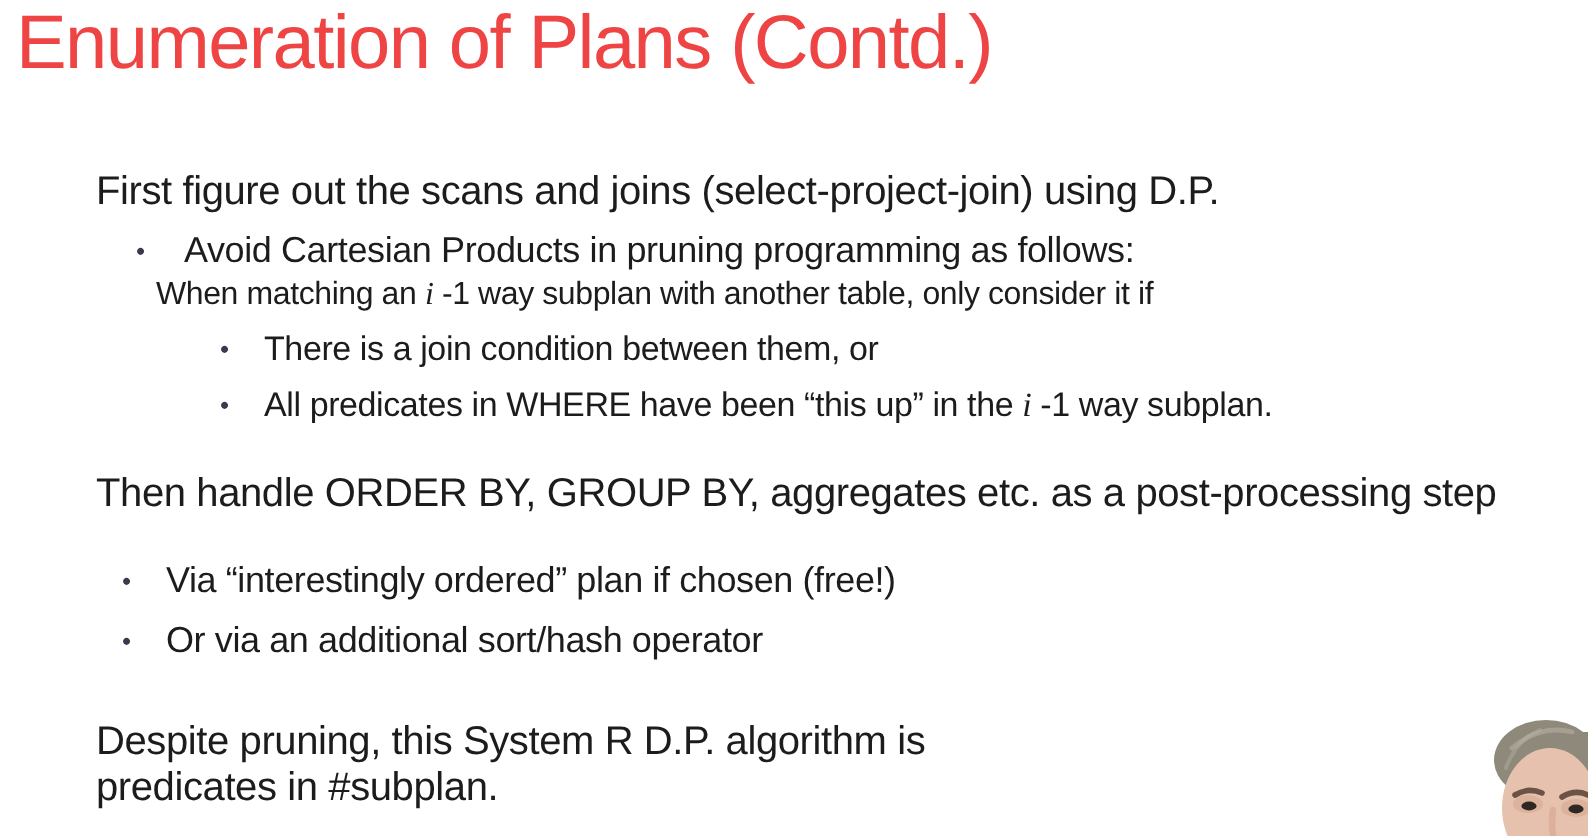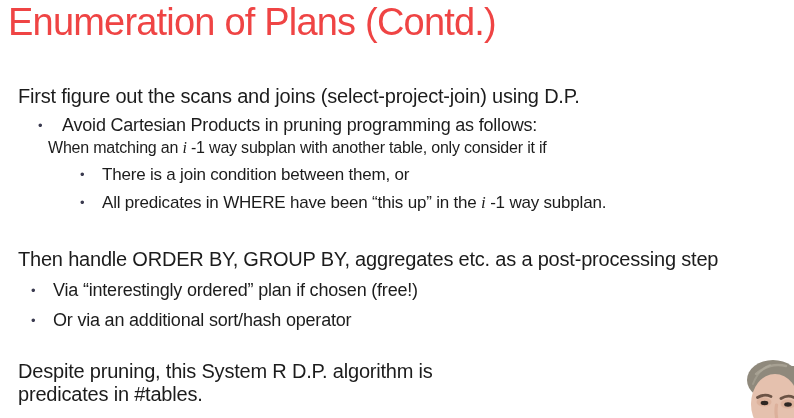--- a/index.html
+++ b/index.html
@@ -21,20 +21,21 @@
     font-weight: 400;
     letter-spacing: -0.8px;
     color: #ef4444;
     line-height: 1.12;
     white-space: nowrap;
   }
   .line {
     position: absolute;
     white-space: nowrap;
     line-height: 1.15;
+    margin-left: 30px;
   }
   .bullet { display: flex; align-items: baseline; }
   .dot {
     color: #3a3a4f;
     font-size: 13px;
     flex: 0 0 auto;
     transform: translateY(-1px);
   }
   
   .t-para   { left: 18px; font-size: 20px; letter-spacing: -0.2px; }
@@ -44,21 +45,21 @@
   .t-b2     { left: 80px; font-size: 17px; letter-spacing: -0.2px; }
   .t-b2 .dot { width: 22px; }
   .t-bmid   { left: 31px; font-size: 18px; letter-spacing: -0.2px; }
   .t-bmid .dot { width: 22px; }
 
   .y-intro   { top: 85px; }
   .y-avoid   { top: 115px; }
   .y-when    { top: 139px; }
   .y-joincnd { top: 165px; }
   .y-preds   { top: 193px; }
-  .y-then    { top: 248px; }
+  .y-then    { top: 236px; }
   .y-via     { top: 280px; }
   .y-orvia   { top: 310px; }
   .y-despite { top: 360px; }
   .y-expon   { top: 383px; }
 
   .b { font-weight: 400; }
   .it { font-style: italic; font-family: "Liberation Serif", serif; }
 
   .webcam {
     position: absolute;
@@ -103,21 +104,21 @@
     <span><span>Via “interestingly ordered” plan if chosen (free!)</span></span>
   </div>
 
   <div class="line bullet t-bmid y-orvia">
     <span class="dot">•</span>
     <span><span>Or via an additional sort/hash operator</span></span>
   </div>
 
   <div class="line t-para y-despite"><span>Despite pruning, this System R D.P. algorithm is</span></div>
 
-  <div class="line t-para y-expon"><span class="b">predicates</span><span> in #tables.</span></div>
+  <div class="line t-para y-expon"><span class="b">predicates</span><span> in #subplan.</span></div>
 
   <div class="webcam">
     <svg width="66" height="66" viewBox="0 0 66 66">
 
       <ellipse cx="45" cy="28" rx="26" ry="20" fill="#8f897c"></ellipse>
       <rect x="56" y="14" width="10" height="26" fill="#8f897c"></rect>
       <path d="M 28 22 Q 42 10 58 14" fill="none" stroke-width="2.4" opacity="0.55" stroke-linecap="round" stroke="#b9b3a4"></path>
       <path d="M 25 32 Q 30 18 42 13" fill="none" stroke-width="2" opacity="0.4" stroke-linecap="round" stroke="#b9b3a4"></path>
 
       <ellipse cx="47" cy="52" rx="24" ry="30" fill="#e5c1ae"></ellipse>

